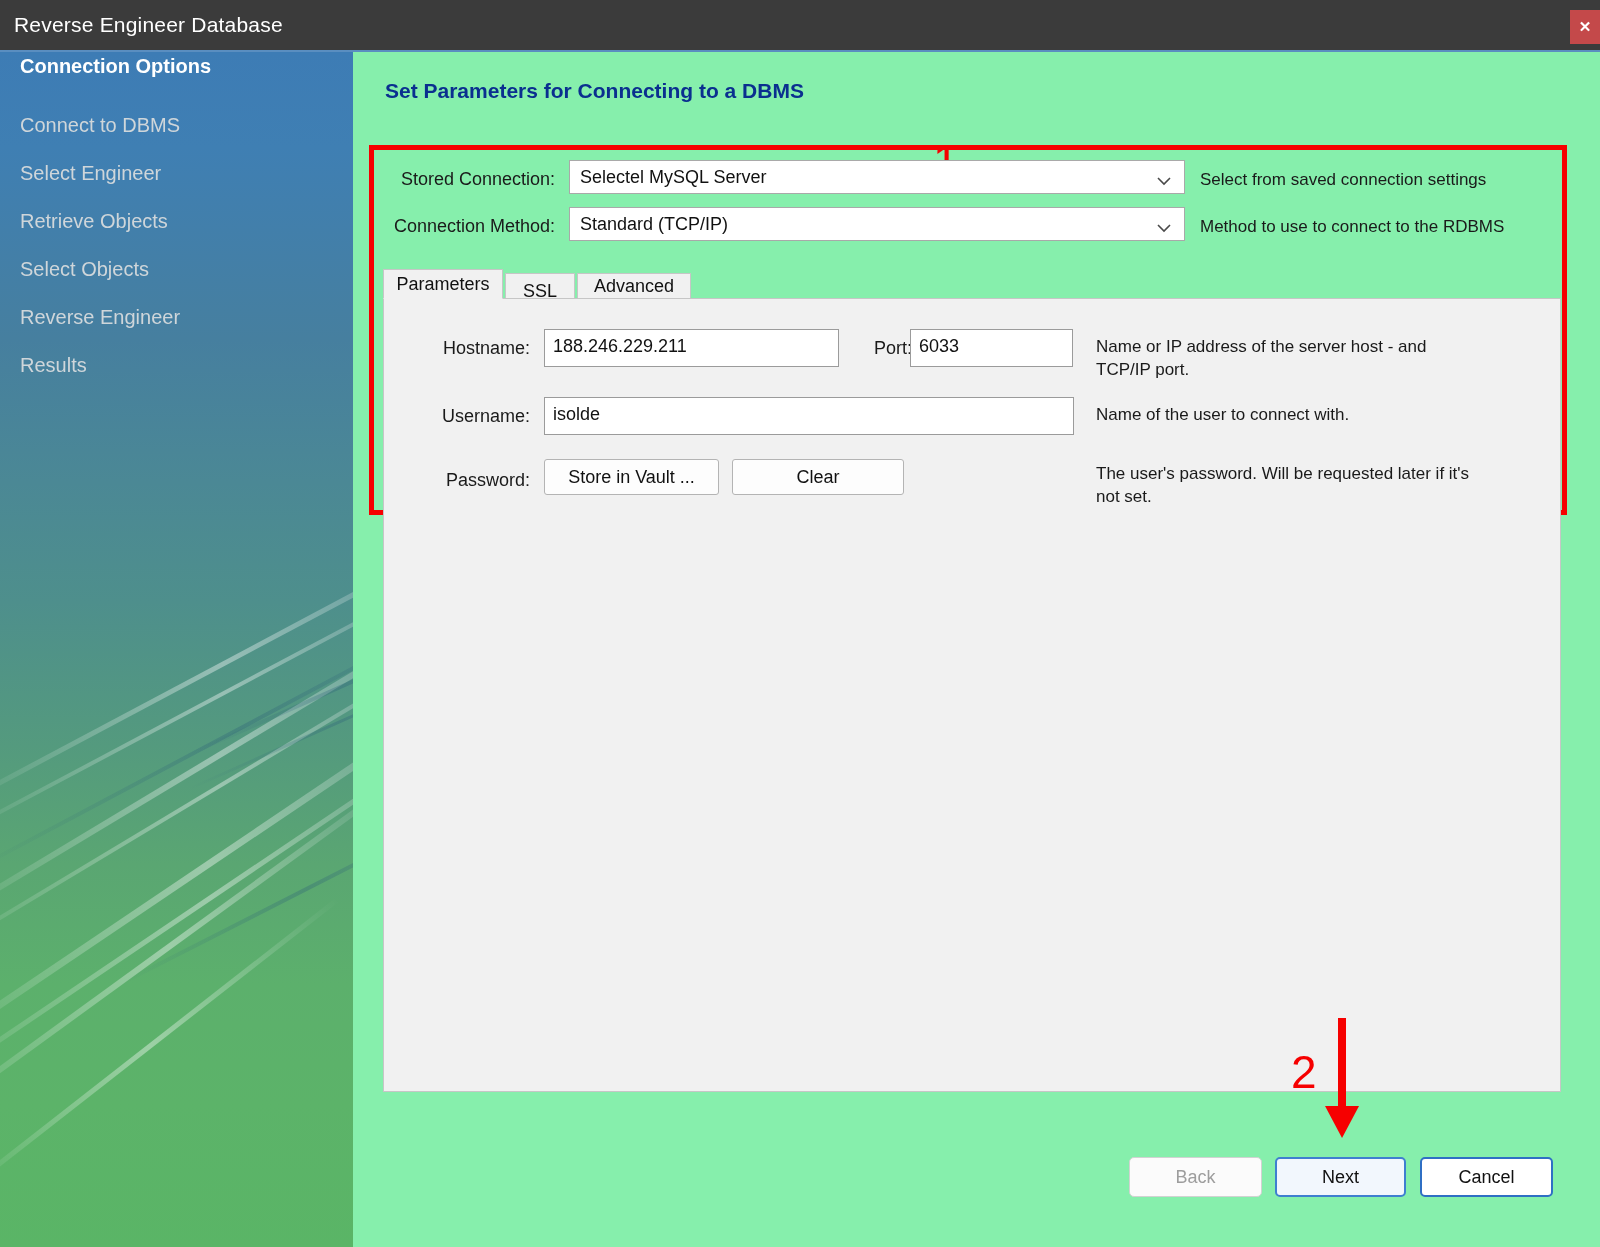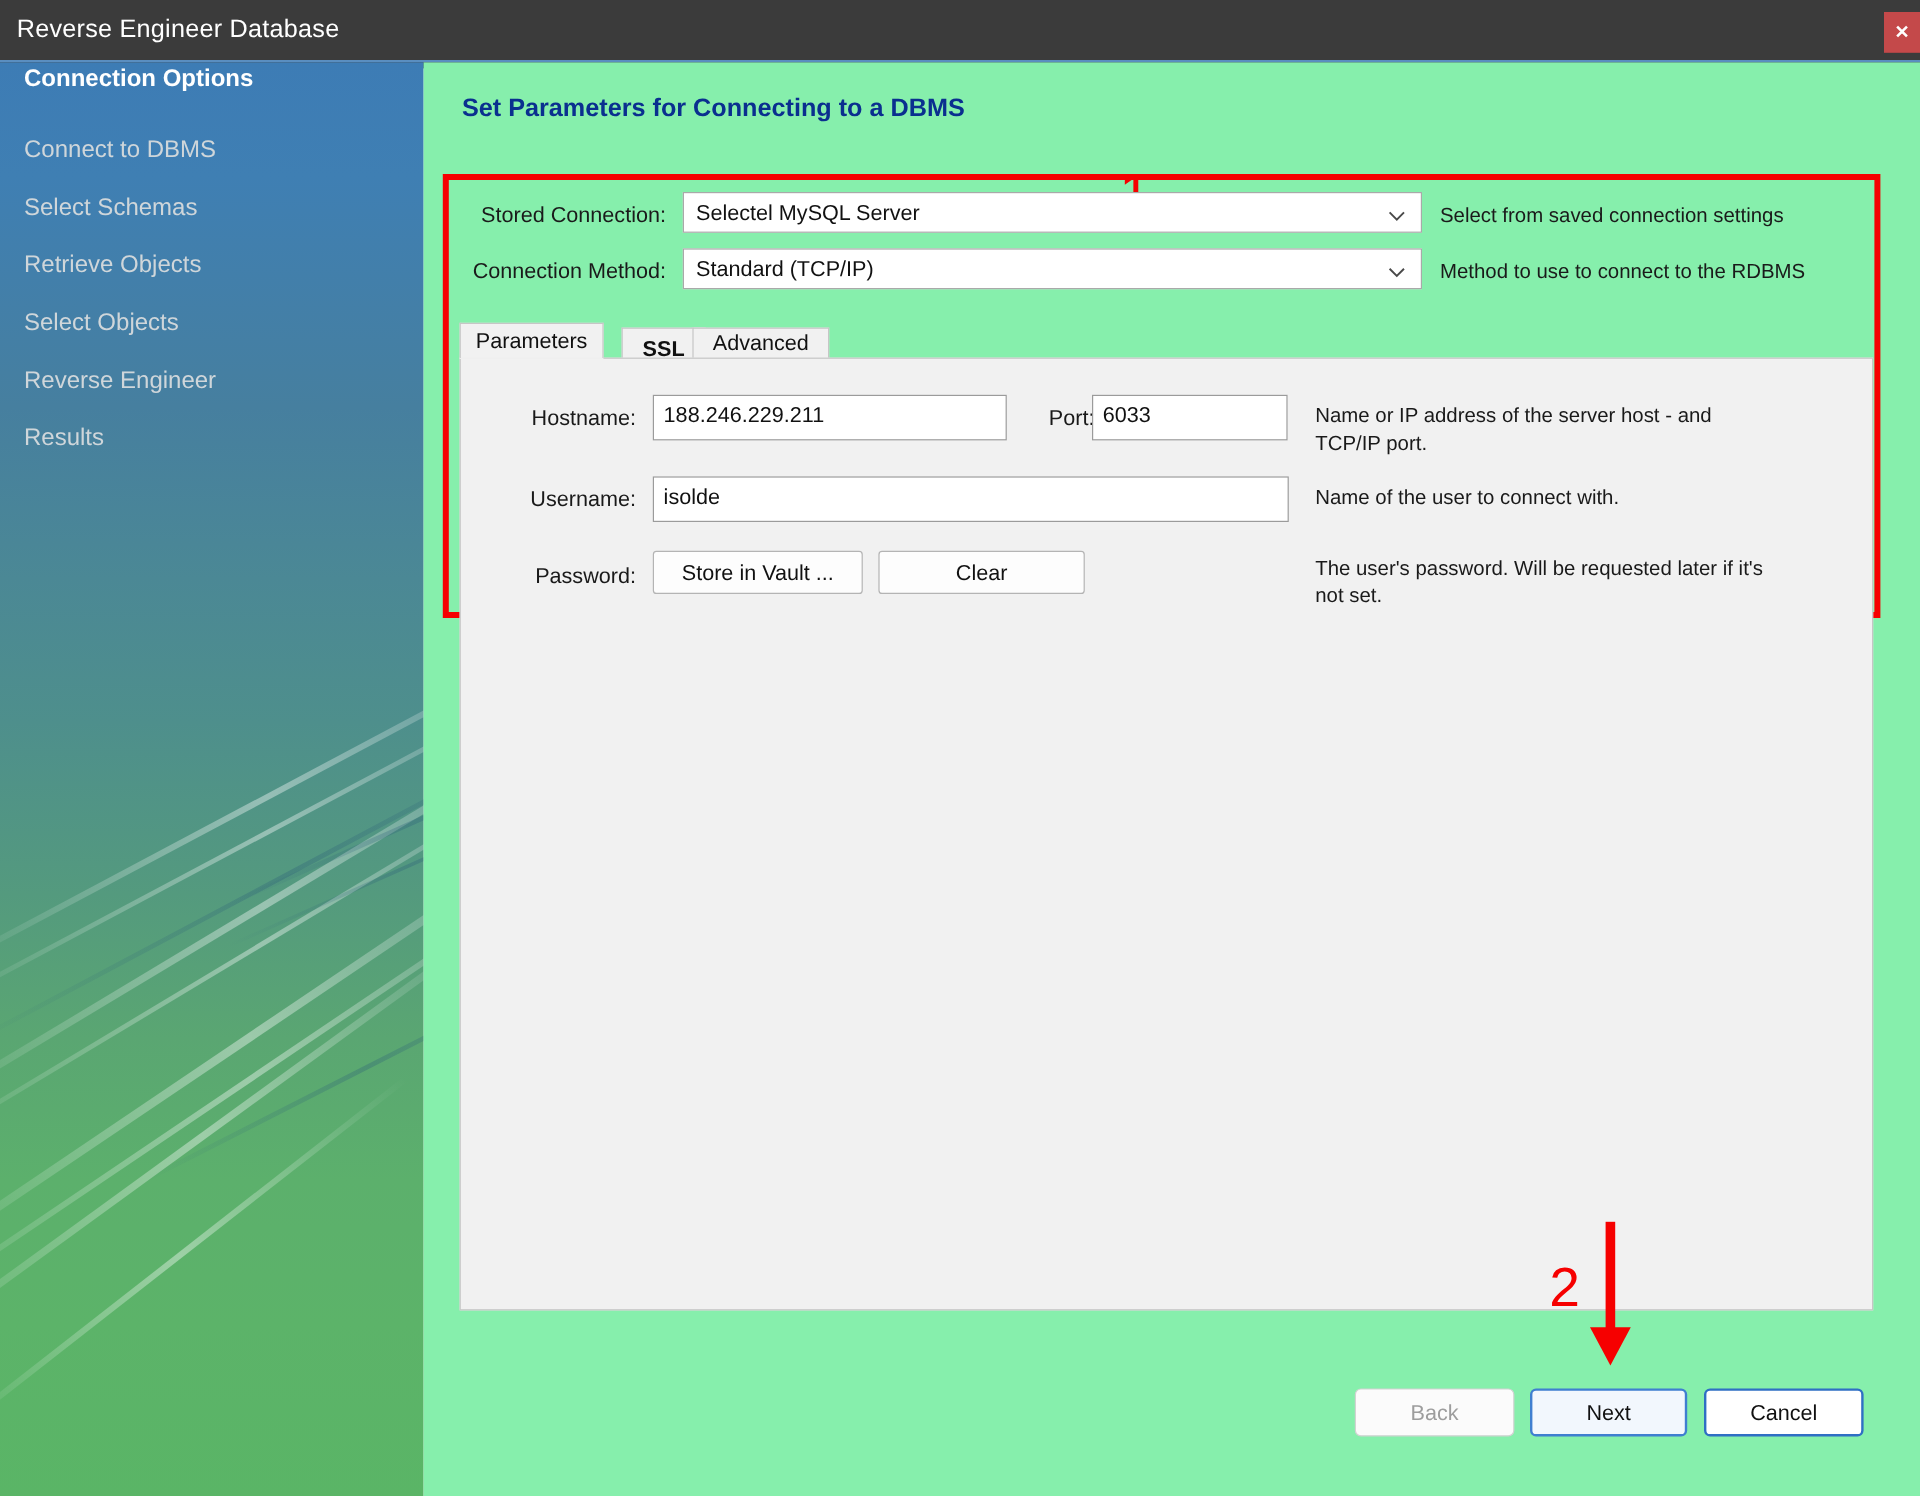--- a/index.html
+++ b/index.html
@@ -247,21 +247,21 @@
     <div class="streak" style="left:-90px;  top:1010px; width:720px; height:7px;  transform:rotate(-34deg);"></div>
     <div class="streak" style="left:-90px;  top:1046px; width:720px; height:5px;  transform:rotate(-34deg);"></div>
     <div class="streak" style="left:-90px;  top:1080px; width:640px; height:6px;  transform:rotate(-36deg);"></div>
     <div class="streak-dark" style="left:190px;  top:700px;  width:330px; height:4px;  transform:rotate(-24deg);"></div>
     <div class="streak-dark" style="left:190px;  top:735px;  width:330px; height:3px;  transform:rotate(-24deg);"></div>
     <div class="streak" style="left:-40px;  top:1140px; width:480px; height:5px;  transform:rotate(-38deg);"></div>
 
     <div id="sidebar-nav">
       <div class="nav-item active" style="top:3px;">Connection Options</div>
       <div class="nav-item" style="top:62px;">Connect to DBMS</div>
-      <div class="nav-item" style="top:110px;">Select Schemas</div>
+      <div class="nav-item" style="top:110px;">Select Engineer</div>
       <div class="nav-item" style="top:158px;">Retrieve Objects</div>
       <div class="nav-item" style="top:206px;">Select Objects</div>
       <div class="nav-item" style="top:254px;">Reverse Engineer</div>
       <div class="nav-item" style="top:302px;">Results</div>
     </div>
   </div>
 
   <div id="main">
 
     <div id="page-heading">Set Parameters for Connecting to a DBMS</div>
@@ -286,21 +286,21 @@
       <span class="chev">
         <svg width="16" height="10" viewBox="0 0 16 10">
             <polyline points="2,2 8,8 14,2" fill="none" stroke="#4a4a4a" stroke-width="1.6"></polyline>
           </svg>
       </span>
     </div>
     <div class="hint" style="left:847px; top:164px; width:380px;">Method to use to connect to the RDBMS</div>
 
     <div id="tabstrip">
       <div class="tab selected" style="left:0px;   width:120px; height:30px;">Parameters</div>
-      <div class="tab" style="left:135px; top:4px; width:70px; height:36px;font-weight:bold;">SSL</div>
+      <div class="tab" style="left:122px; top:4px; width:70px; height:36px;">SSL</div>
       <div class="tab" style="left:194px; top:4px; width:114px; height:26px;">Advanced</div>
     </div>
 
     <div id="panel">
 
       <div class="form-label" style="left:26px; top:39px; width:120px;">Hostname:</div>
       <div class="field" style="left:160px; top:30px; width:295px; height:38px;">
         <span class="txt">188.246.229.211</span>
       </div>
 

